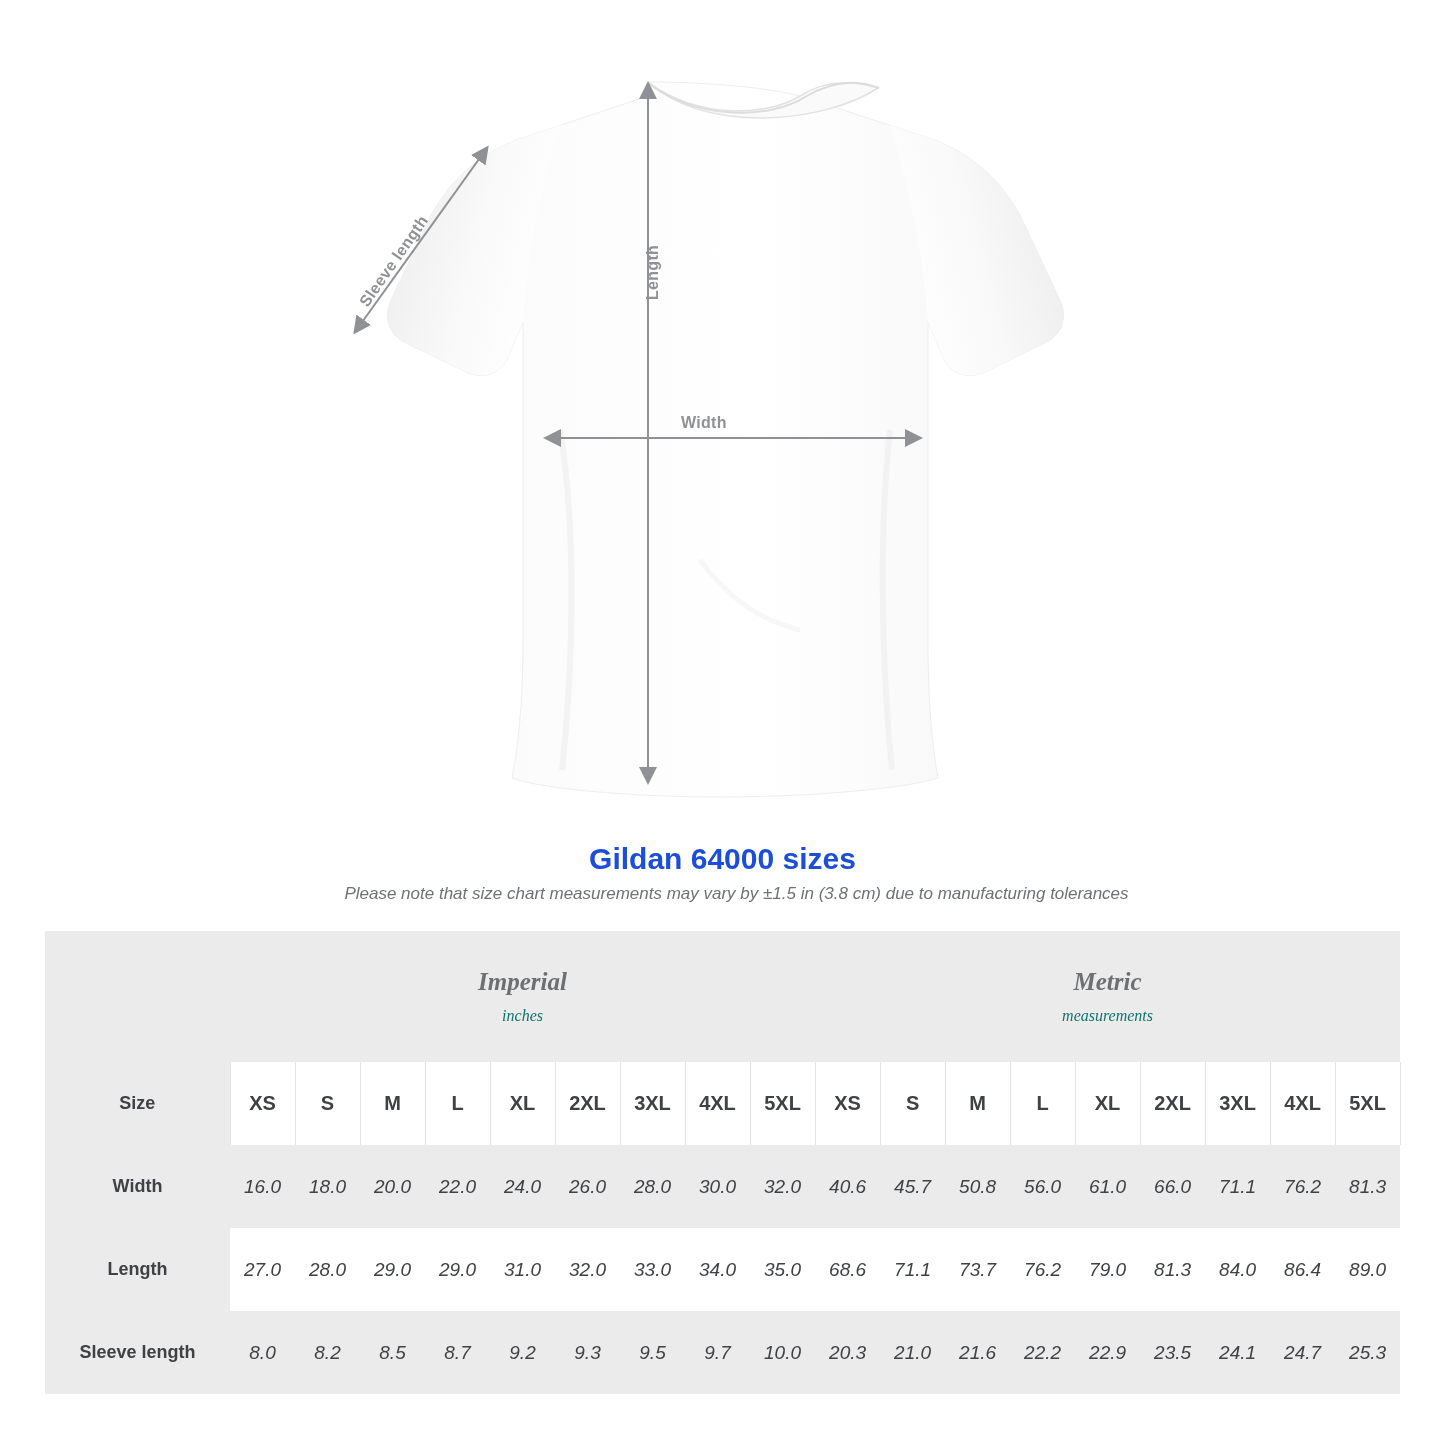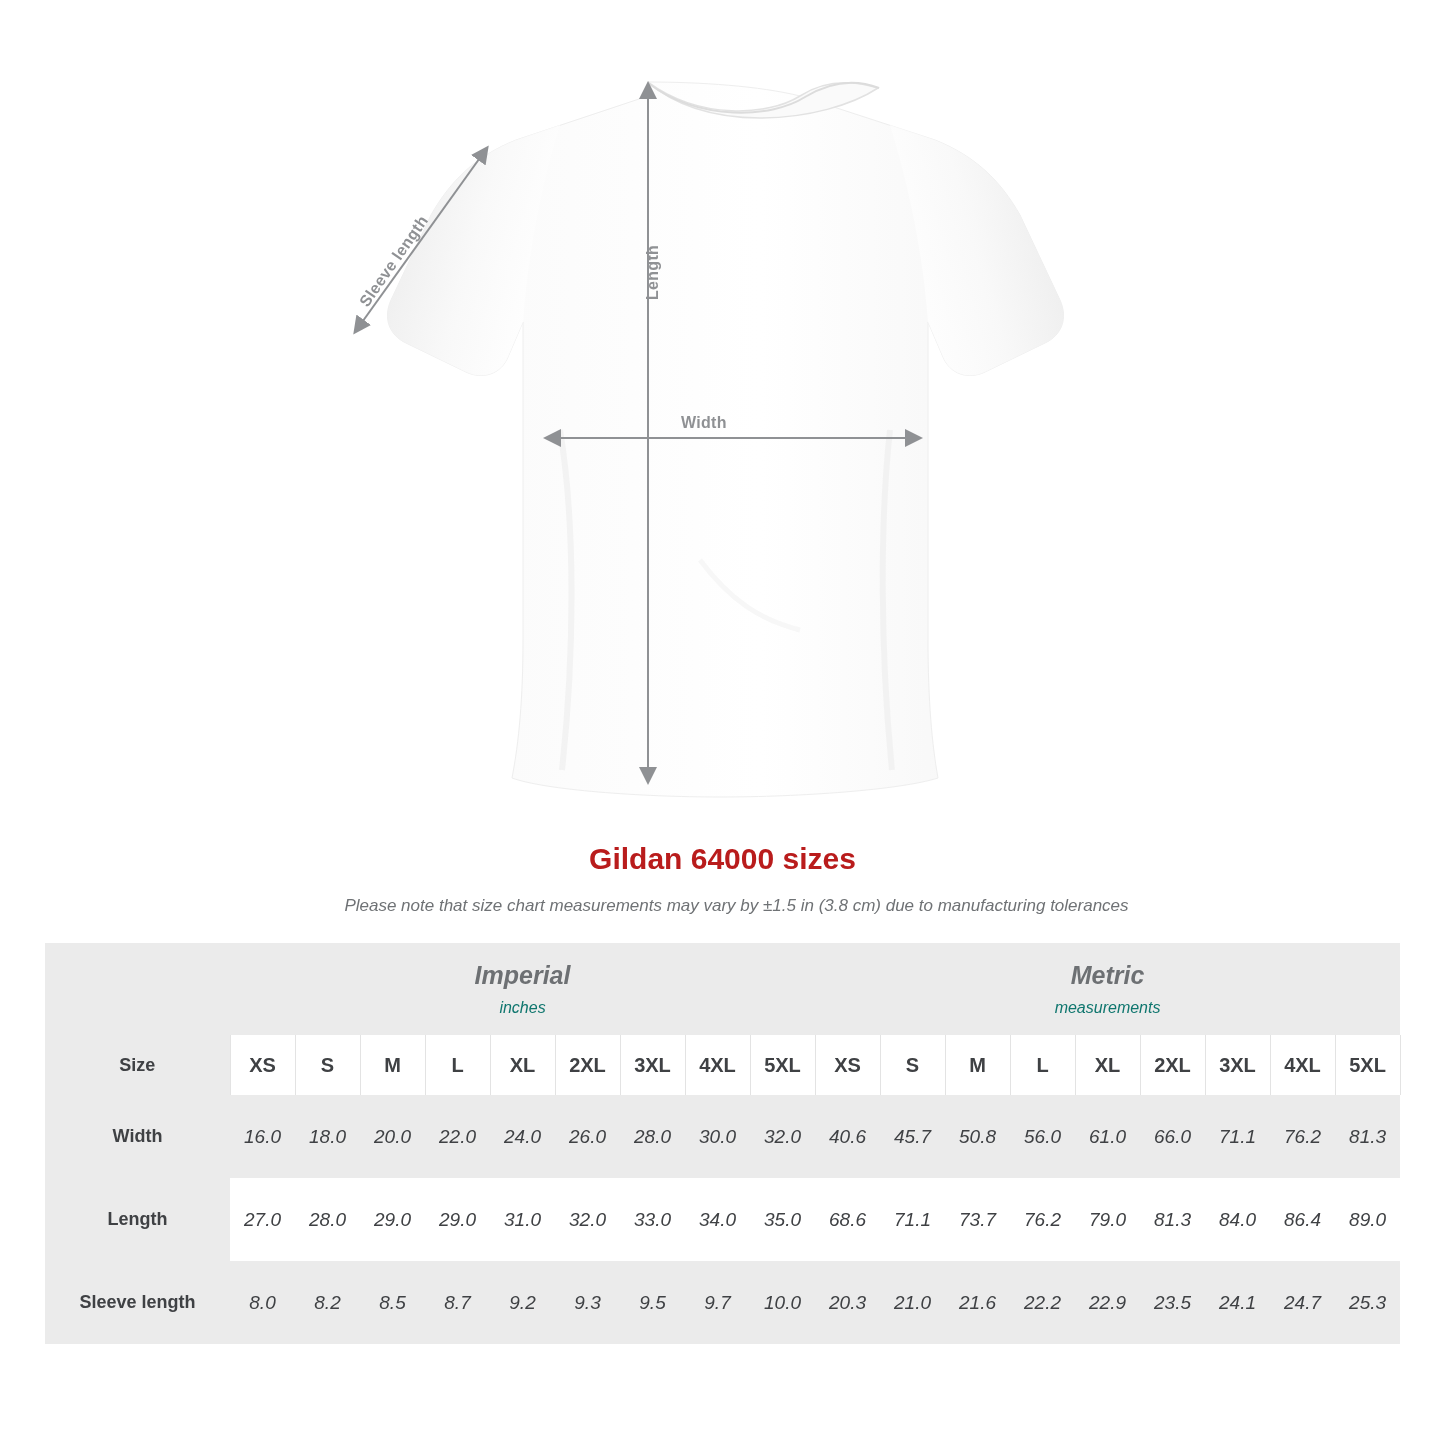--- a/index.html
+++ b/index.html
@@ -58,28 +58,28 @@
   }
 
   
   .title-block {
     text-align: center;
     margin-top: 22px;
   }
   .chart-title {
     font-size: 30px;
     font-weight: bold;
-    color: #b91c1c;
+    color: #1d4ed8;
     margin: 0;
   }
   .chart-note {
     font-size: 17px;
     font-style: italic;
     color: #6f7275;
-    margin-top: 20px;
+    margin-top: 8px;
     padding-left: 28px;
   }
 
   
   .table-wrap {
     margin: 27px 45px 0 45px;
   }
   table.size-table {
     border-collapse: collapse;
     width: 1355px;
@@ -87,22 +87,23 @@
   }
   table.size-table th,
   table.size-table td {
     text-align: center;
     vertical-align: middle;
     font-size: 18px;
     color: #3f4144;
     border: none;
   }
   .unit-head {
-    height: 92px;
+    height: 131px;
     background: #ebebeb;
+    font-family: Liberation Serif, serif;
   }
   .unit-head .unit-name {
     font-size: 25px;
     font-weight: bold;
     font-style: italic;
     color: #6d7073;
     display: block;
     line-height: 1.15;
   }
   .unit-head .unit-sub {
@@ -112,21 +113,21 @@
     display: block;
     margin-top: 10px;
   }
   .row-header-cell {
     font-weight: bold;
     font-size: 19px;
     color: #3f4144;
     background: #ebebeb;
     width: 185px;
   }
-  tr.row-size { height: 60px; background: #ffffff; }
+  tr.row-size { height: 83px; background: #ffffff; }
   tr.row-size td.row-header-cell { background: #ebebeb; }
   tr.row-size td.col-size {
     font-weight: bold;
     font-size: 20px;
   }
   tr.row-white { height: 83px; background: #ffffff; }
   tr.row-grey { height: 83px; background: #ebebeb; }
   tr.row-white td.data, tr.row-grey td.data { font-size: 19px; font-style: italic; }
   td.data {
     border-left: 1px solid #e3e3e3;

